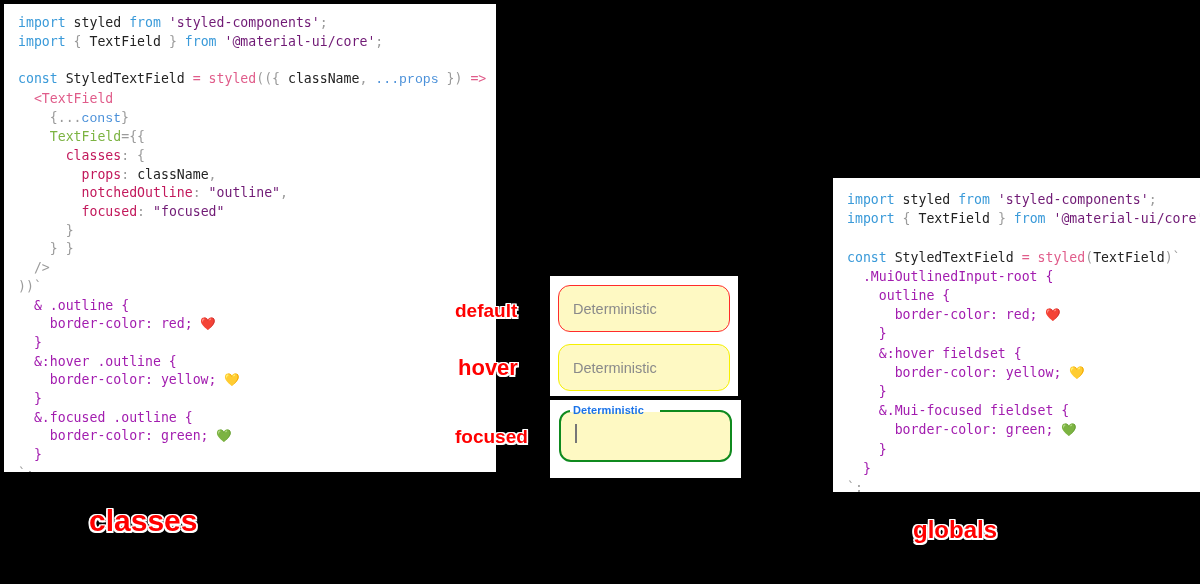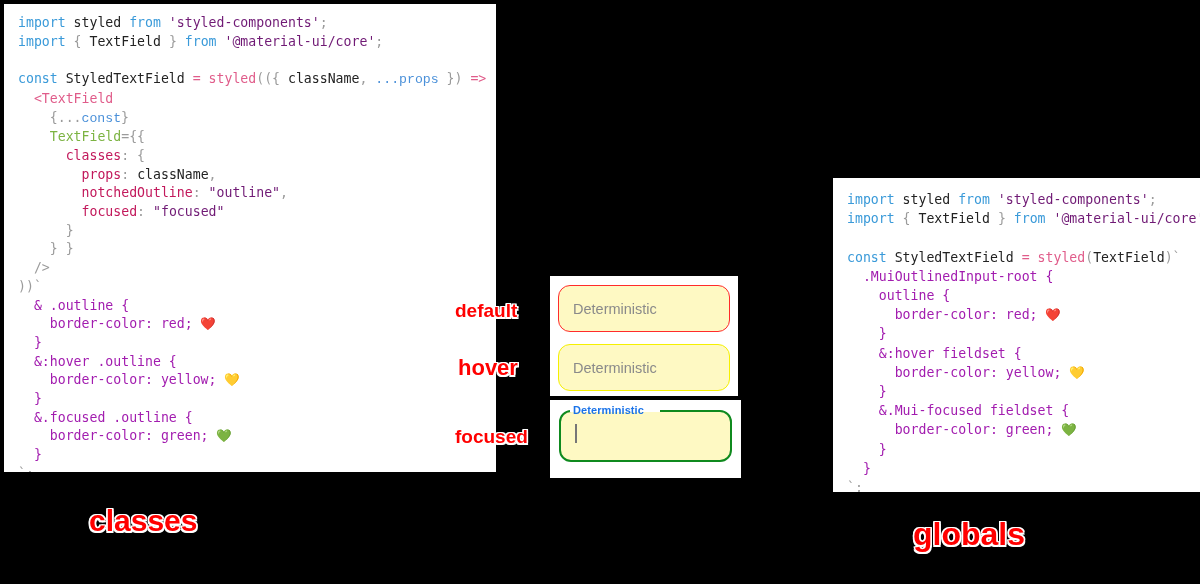--- a/index.html
+++ b/index.html
@@ -159,21 +159,21 @@
       -1.5px  1.5px 0 #ffffff,  1.5px  1.5px 0 #ffffff,
       -1.5px 0 0 #ffffff, 1.5px 0 0 #ffffff,
       0 -1.5px 0 #ffffff, 0 1.5px 0 #ffffff;
     white-space: nowrap;
   }
   #annot-default { left: 455px; top: 300px; font-size: 19px; }
   #annot-hover   { left: 458px; top: 355px; font-size: 22px; }
   #annot-focused { left: 455px; top: 426px; font-size: 19px; }
 
   #label-classes { left: 89px;  top: 504px; font-size: 30px; }
-  #label-globals { left: 913px; top: 516px; font-size: 32px; }
+  #label-globals { left: 913px; top: 516px; font-size: 24px; }
 </style>
 </head>
 <body>
 
 <div class="code-panel" id="left-code-panel">
   <pre class="code" id="left-code"><span class="kw">import </span><span class="plain">styled </span><span class="kw">from </span><span class="str">'styled-components'</span><span class="punc">;</span>
 <span class="kw">import </span><span class="punc">{ </span><span class="plain">TextField</span><span class="punc"> } </span><span class="kw">from </span><span class="str">'@material-ui/core'</span><span class="punc">;</span>
 
 <span class="kw">const </span><span class="plain">StyledTextField </span><span class="op">= </span><span class="fn">styled</span><span class="punc">(({ </span><span class="plain">className</span><span class="punc">, </span><span class="prop">...props</span><span class="punc"> }) </span><span class="op">=&gt; </span><span class="punc">(</span>
 <span class="punc">  </span><span class="fn">&lt;TextField</span>

